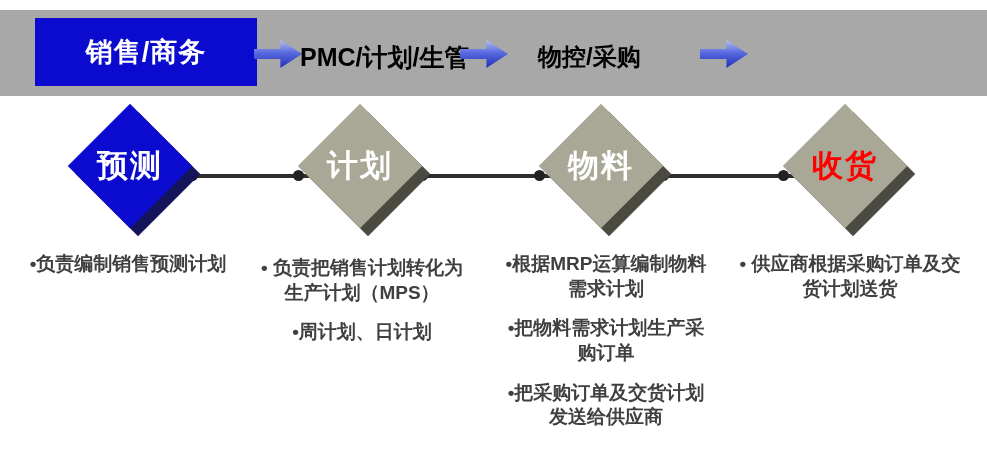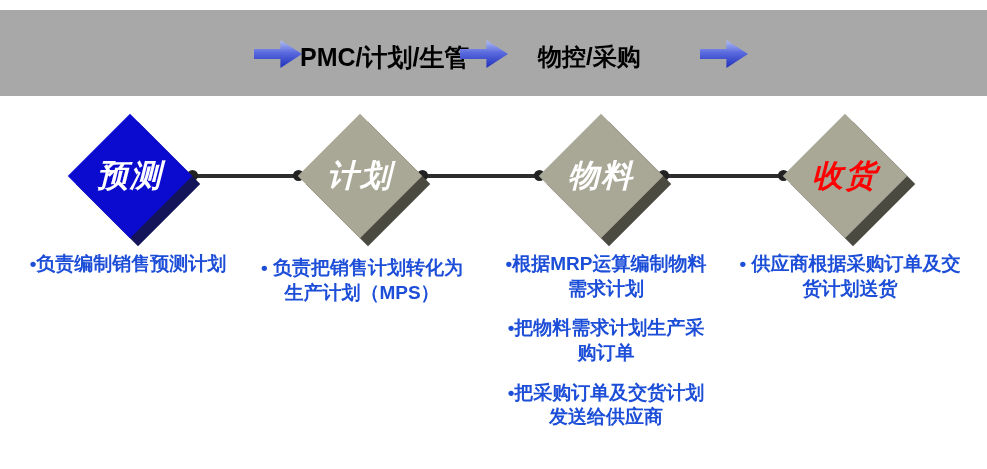--- a/index.html
+++ b/index.html
@@ -34,21 +34,21 @@
 
   
   .connector{
     position:absolute;left:130px;top:174px;width:716px;height:4px;background:#2d2d2d;z-index:1;
   }
   .node{
     position:absolute;top:170px;width:11px;height:11px;border-radius:50%;background:#222222;z-index:1;
   }
 
   
-  .diamond-group{position:absolute;width:124px;height:124px;top:114px;z-index:2;font-style:italic;}
+  .diamond-group{position:absolute;width:124px;height:124px;top:104px;z-index:2;}
   .dg-1{left:68px;}
   .dg-2{left:298px;}
   .dg-3{left:539px;}
   .dg-4{left:783px;}
   .d-shadow{
     position:absolute;left:26px;top:26px;width:88px;height:88px;transform:rotate(45deg);
   }
   .d-face{
     position:absolute;left:18px;top:18px;width:88px;height:88px;transform:rotate(45deg);
   }
@@ -58,33 +58,36 @@
   .diamond-olive .d-shadow{background:#4a4a40;}
   .d-label{
     position:absolute;left:0;top:0;width:124px;height:124px;
     display:flex;align-items:center;justify-content:center;
     font-size:31px;font-weight:bold;color:#ffffff;letter-spacing:2px;
   }
   .d-label.red{color:#ff0000;text-align:center;}
 
   
   .col{
-    position:absolute;text-align:center;color:#1d4ed8;font-weight:bold;
+    position:absolute;text-align:center;color:#404040;font-weight:bold;
     font-size:19px;line-height:1.3;
   }
   .col p{margin:0 0 15px 0;}
   .col-1{left:22px;top:252px;width:212px;}
   .col-2{left:258px;top:256px;width:208px;text-align:center;}
   .col-3{left:500px;top:252px;width:212px;}
   .col-4{left:738px;top:252px;width:224px;}
 </style>
 </head>
 <body>
 
 <div class="banner">
+  <div class="blue-box">
+    <span>销售/商务</span>
+  </div>
   <div class="flow-arrow arrow-1"></div>
   <div class="stage-label stage-pmc">PMC/计划/生管</div>
   <div class="flow-arrow arrow-2"></div>
   <div class="stage-label stage-wukong">物控/采购</div>
   <div class="flow-arrow arrow-3"></div>
 </div>
 
 <div class="connector"></div>
 <span class="node" style="left:187px;"></span>
 <span class="node" style="left:293px;"></span>
@@ -112,20 +115,21 @@
   <div class="d-shadow"></div>
   <div class="d-face"></div>
   <div class="d-label red">收货</div>
 </div>
 
 <div class="col col-1">
   <p>•负责编制销售预测计划</p>
 </div>
 <div class="col col-2">
   <p>• 负责把销售计划转化为生产计划（MPS）</p>
+  <p>•周计划、日计划</p>
 </div>
 <div class="col col-3">
   <p>•根据MRP运算编制物料需求计划</p>
   <p>•把物料需求计划生产采购订单</p>
   <p>•把采购订单及交货计划发送给供应商</p>
 </div>
 <div class="col col-4">
   <p>• 供应商根据采购订单及交货计划送货</p>
 </div>
 

